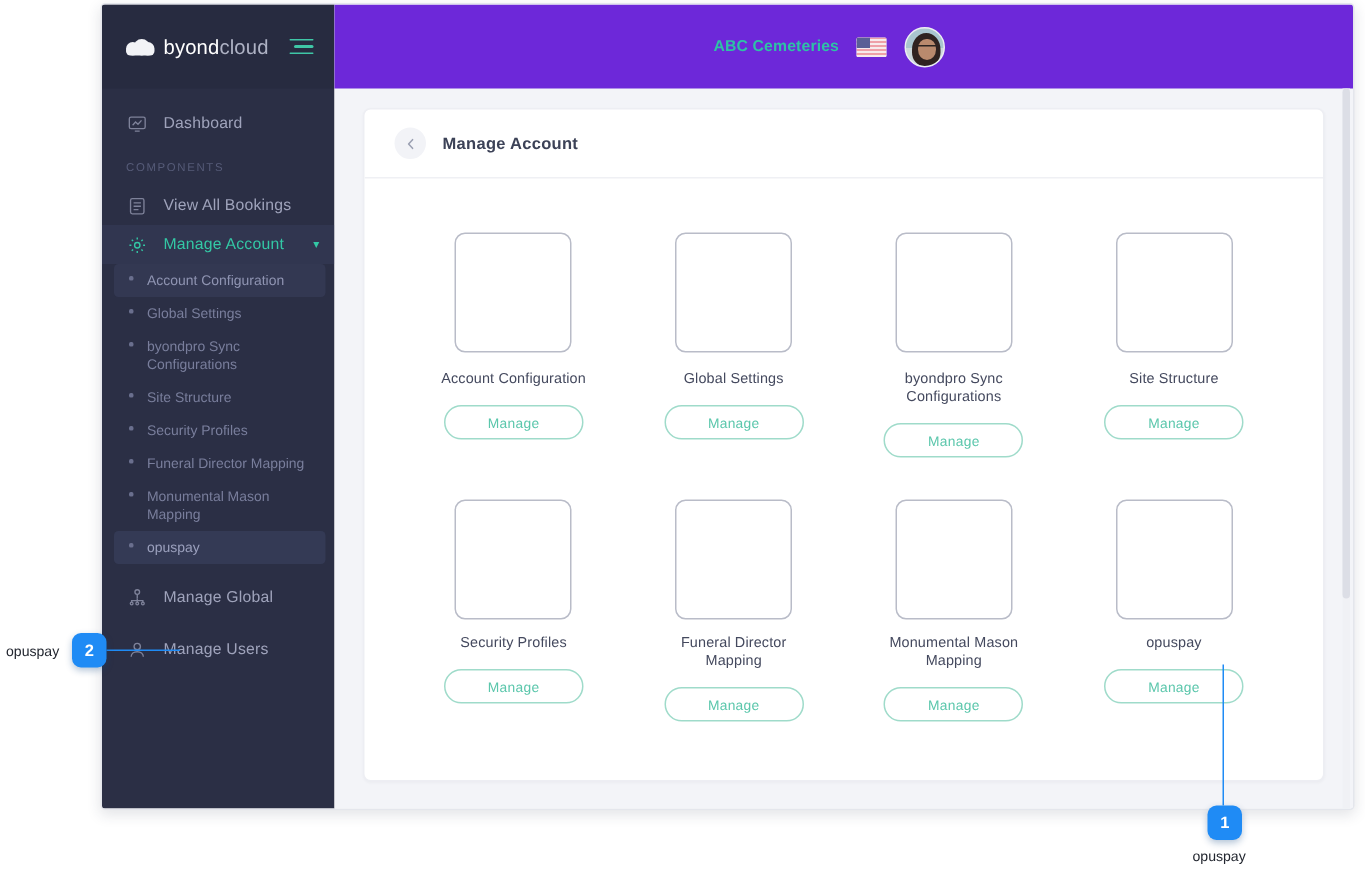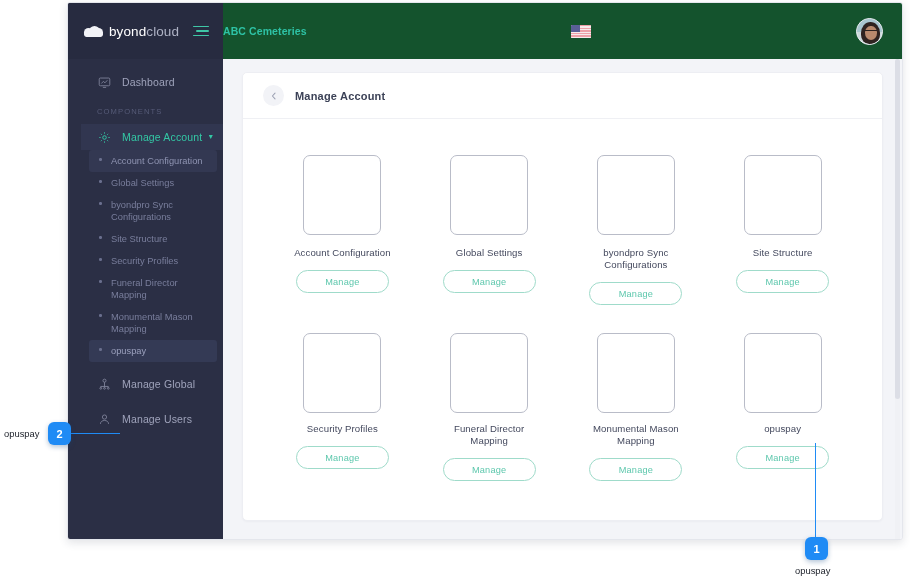--- a/index.html
+++ b/index.html
@@ -76,21 +76,21 @@
     margin-left: auto;
     width: 16px;
     display: flex; flex-direction: column; gap: 3px;
     cursor: pointer;
   }
   .hamburger span { display:block; height: 1.6px; background: #3fc6a6; border-radius: 1px; }
   .hamburger span:nth-child(1){ width: 16px; }
   .hamburger span:nth-child(2){ width: 13px; margin-left:3px; }
   .hamburger span:nth-child(3){ width: 16px; }
 
-  .nav-scroll { height: calc(100% - 56px); overflow: hidden; padding-top: 10px; margin-left: 13px; }
+  .nav-scroll { height: calc(100% - 56px); overflow: hidden; padding-top: 10px; }
 
   .nav-item {
     display: flex;
     align-items: center;
     height: 26px;
     padding: 0 10px 0 16px;
     color: #9fa3bb;
     font-size: 10.5px;
     letter-spacing: .15px;
     cursor: pointer;
@@ -160,24 +160,24 @@
     background: #f3f4f8;
     display: flex;
     flex-direction: column;
     position: relative;
     min-width: 0;
   }
 
   .topbar {
     height: 56px;
     flex: 0 0 56px;
-    background: #14532d;
+    background: #6d28d9;
     display: flex;
     align-items: center;
-    justify-content: space-between;
+    justify-content: center;
     padding-right: 19px;
     gap: 12px;
   }
   .org-name {
     color: #2ec2a5;
     font-size: 10.5px;
     font-weight: bold;
     letter-spacing: .1px;
     cursor: pointer;
   }
@@ -386,20 +386,29 @@
               <path d="M4.2 9.2l2.4-2.6 2 1.8 2.9-3.2"></path>
               <path d="M6 14h4"></path>
             </svg>
           </span>
           <span>Dashboard</span>
         </div>
 
         <div class="nav-section">COMPONENTS</div>
 
 
+        <div class="nav-item">
+          <span class="ico">
+            <svg width="13" height="13" viewBox="0 0 16 16" fill="none" stroke="#9fa3bb" stroke-width="1.1">
+              <rect x="2.5" y="1.8" width="11" height="12.4" rx="1.4"></rect>
+              <path d="M5 5.2h6M5 8h6M5 10.8h4"></path>
+            </svg>
+          </span>
+          <span>View All Bookings</span>
+        </div>
 
 
 
         <div class="nav-item active">
           <span class="ico">
             <svg width="13" height="13" viewBox="0 0 16 16" fill="none" stroke="#33c8a5" stroke-width="1.15">
               <circle cx="8" cy="8" r="2.2"></circle>
               <path d="M8 1.6v1.6M8 12.8v1.6M1.6 8h1.6M12.8 8h1.6M3.5 3.5l1.1 1.1M11.4 11.4l1.1 1.1M12.5 3.5l-1.1 1.1M4.6 11.4l-1.1 1.1"></path>
             </svg>
           </span>

